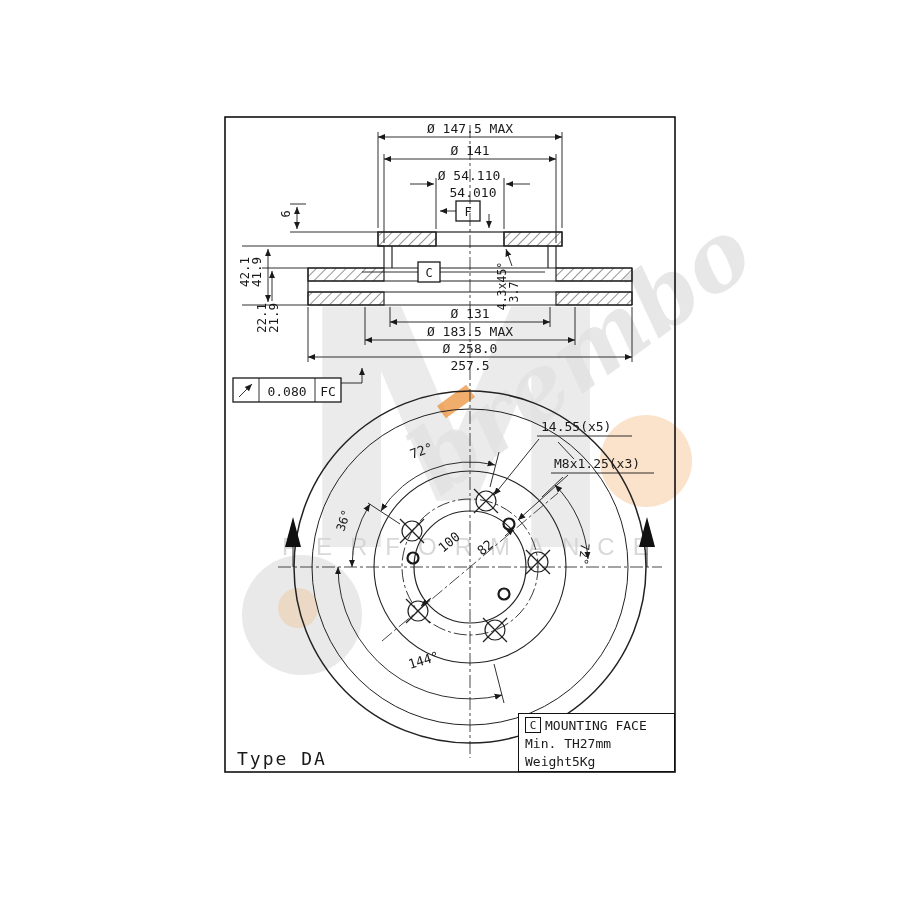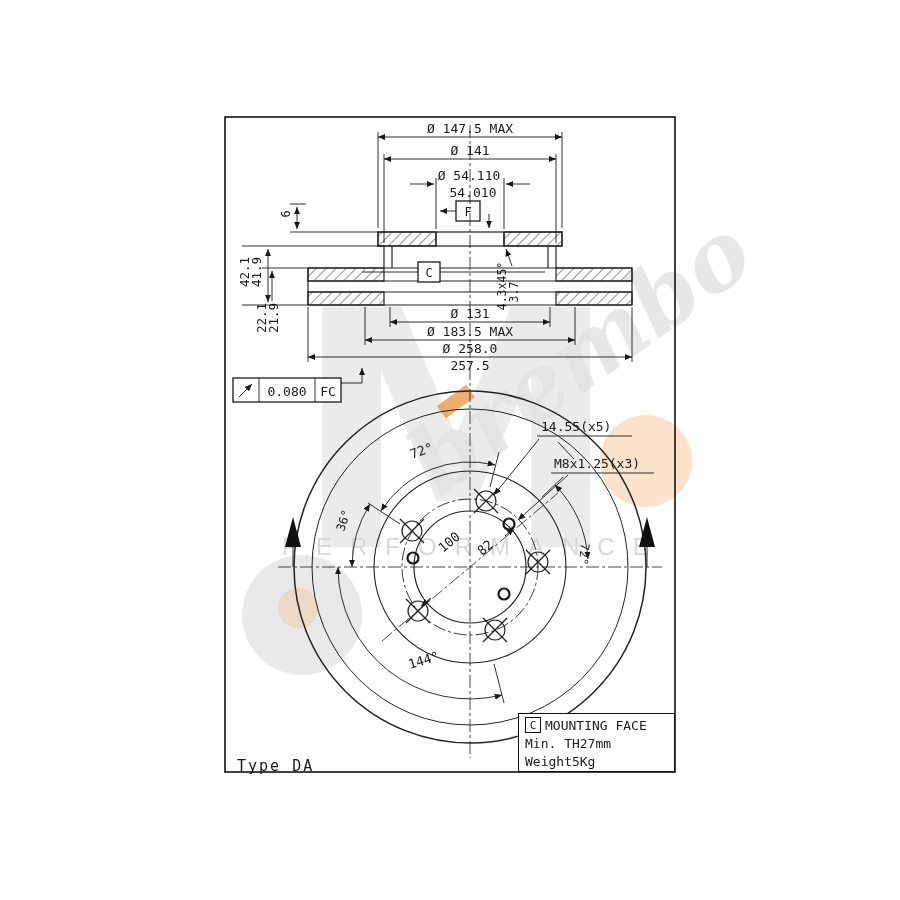--- a/index.html
+++ b/index.html
@@ -16,21 +16,21 @@
              font-size:24px;letter-spacing:18px;color:#d2d2d2;opacity:.85;}
   .wm-blob{border-radius:50%;}
   
   #info-box{left:518px;top:713px;width:157px;height:59px;border:1.6px solid #111;
             background:#fff;box-sizing:border-box;padding:3px 7px 2px 6px;
             font-size:13px;display:flex;flex-direction:column;justify-content:space-between;}
   .ib-row{display:flex;align-items:center;justify-content:flex-start;white-space:nowrap;}
   .ib-title{justify-content:flex-start;gap:4px;}
   .ib-datum{display:inline-flex;align-items:center;justify-content:center;
             width:14px;height:14px;border:1.2px solid #111;font-size:11px;flex:0 0 auto;}
-  #type-label{left:237px;top:748px;font-size:15px;letter-spacing:2px;margin-top:9px;}
+  #type-label{left:237px;top:748px;font-size:18px;letter-spacing:2px;}
   svg text{font-family:"DejaVu Sans Mono",monospace;fill:#1a1a1a;}
 </style>
 </head>
 <body>
 
 <div class="abs" id="wm-bigm">M</div>
 <div class="abs" id="wm-script">brembo</div>
 <div class="abs wm-blob" style="left:242px;top:555px;width:120px;height:120px;background:#d7d7d7;opacity:.55;"></div>
 <div class="abs wm-blob" style="left:278px;top:588px;width:40px;height:40px;background:#eec59a;opacity:.45;"></div>
 <div class="abs wm-blob" style="left:600px;top:415px;width:92px;height:92px;background:#f3b77d;opacity:.4;"></div>

